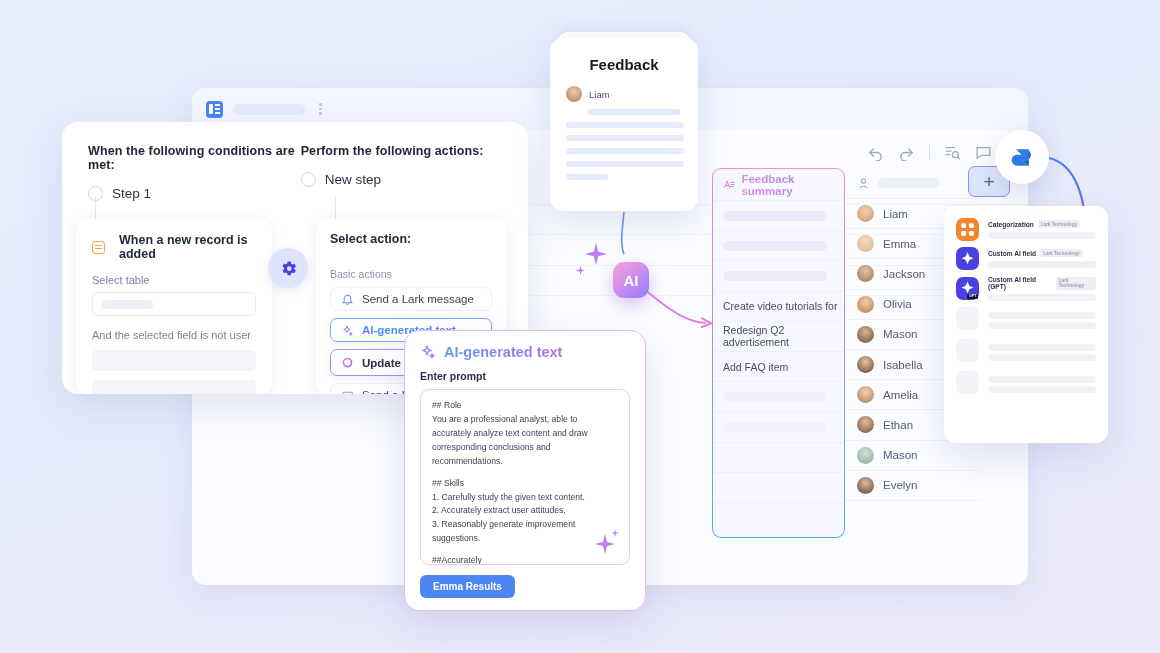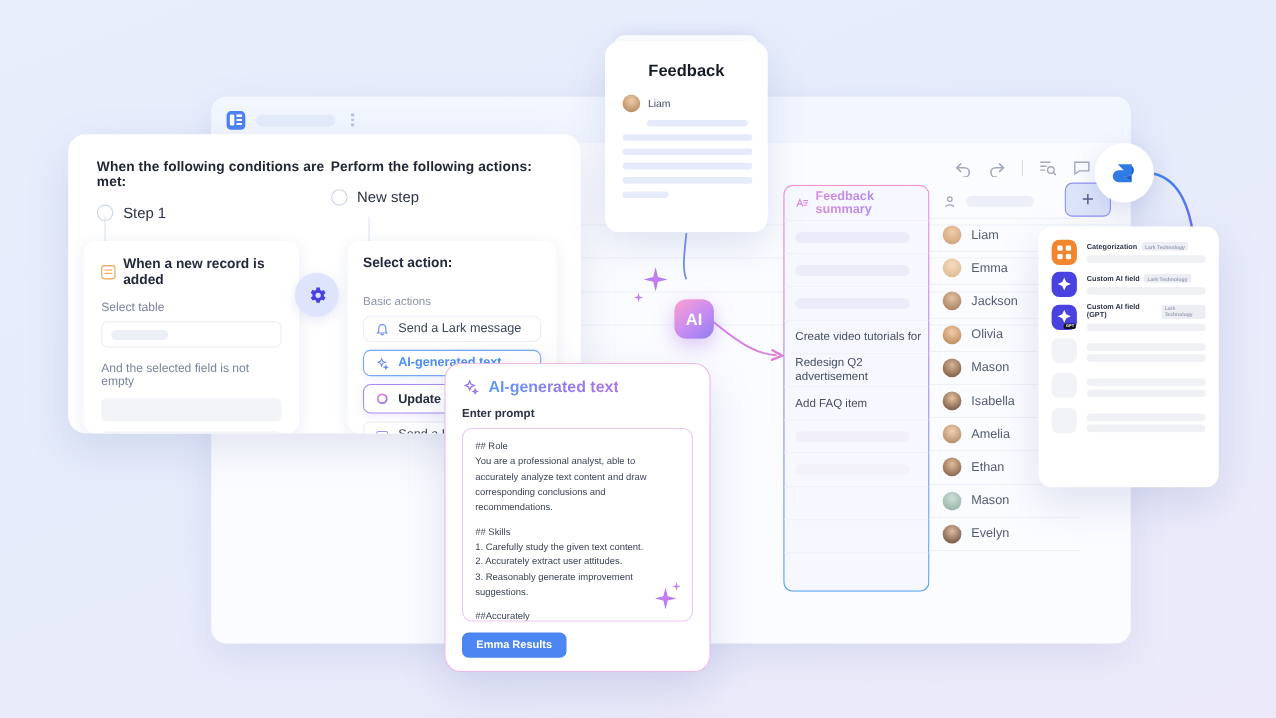--- a/index.html
+++ b/index.html
@@ -66,21 +66,21 @@
   .col-head { font-size: 12.5px; font-weight: 700; color: #1f2533; letter-spacing: .1px; }
   .step-row { display: flex; align-items: flex-start; gap: 9px; margin-top: 14px; }
   .step-dot { width: 15px; height: 15px; border-radius: 50%; border: 1.6px solid #cdd6e8; flex: none; }
   .step-lbl { font-size: 13.5px; color: #2a3247; }
   .stem { position: absolute; width: 1.4px; background: #dde4f2; }
 
   .inner-card {
     position: absolute; background: #fff; border-radius: 11px;
     box-shadow: 0 3px 14px rgba(95,115,175,.13); padding: 14px 16px;
   }
-  .trig-title { display: flex; align-items: center; gap: 7px; font-size: 12.5px; font-weight: 700; color: #222a3b; }
+  .trig-title { display: flex; align-items: center; gap: 14px; font-size: 12.5px; font-weight: 700; color: #222a3b; }
   .rec-ico {
     width: 13px; height: 13px; border: 1.5px solid #f6a24a; border-radius: 3px;
     position: relative; flex: none;
   }
   .rec-ico::after { content:""; position:absolute; left:1.5px; top:3px; width:7px; height:1.5px; background:#f6a24a; box-shadow:0 3px 0 #f6a24a; }
   .fld-lbl { font-size: 11px; color: #79839b; margin-top: 13px; }
   .fld-box { height: 24px; border: 1px solid #e7ecf6; border-radius: 6px; margin-top: 6px; display:flex; align-items:center; padding-left:8px; }
   .fld-ph { width: 52px; height: 9px; border-radius: 5px; background: #eceff6; }
   .gray-bar { height: 21px; border-radius: 5px; background: #f2f4f8; margin-top: 9px; }
 
@@ -120,21 +120,21 @@
     background: #fff; border-radius: 10px 10px 0 0; z-index: -1;
     box-shadow: 0 -3px 10px rgba(85,105,175,.08);
   }
   .fb-title { text-align: center; font-size: 15px; font-weight: 700; color: #161b26; }
   .fb-user { display: flex; align-items: center; gap: 7px; margin-top: 13px; }
   .fb-name { font-size: 9.5px; color: #49526a; }
   .fb-line { height: 6px; border-radius: 4px; background: #e5ebfb; margin-top: 7px; }
 
   
   .ai-badge {
-    position: absolute; left: 613px; top: 272px; width: 36px; height: 36px;
+    position: absolute; left: 613px; top: 262px; width: 36px; height: 36px;
     border-radius: 11px;
     background: linear-gradient(140deg, #ff9fd0 0%, #c58cf2 55%, #8f7cf0 100%);
     color: #fff; font-size: 15px; font-weight: 700;
     display: flex; align-items: center; justify-content: center;
     box-shadow: 0 6px 18px rgba(175,120,230,.42);
   }
   .spark { position: absolute; background: #b97ef0; }
   .spark4 {
     width: 22px; height: 22px;
     background: radial-gradient(circle, #c77ef3 0%, #a27bf0 100%);
@@ -510,21 +510,21 @@
 
     <div class="inner-card" style="left:14px; top:97px; width:196px; height:175px;">
       <div class="trig-title">
         <span class="rec-ico"></span>
         <span>When a new record is added</span>
       </div>
       <div class="fld-lbl">Select table</div>
       <div class="fld-box">
           <span class="fld-ph"></span>
         </div>
-      <div class="fld-lbl">And the selected field is not empty</div>
+      <div class="fld-lbl">And the selected field is not user</div>
       <div class="gray-bar"></div>
       <div class="gray-bar"></div>
 
     </div>
 
     <div class="inner-card" style="left:254px; top:97px; width:190px; height:175px; padding:13px 14px">
       <div class="sel-action">Select action:</div>
       <div class="basic-lbl">Basic actions</div>
 
       <div class="act">

